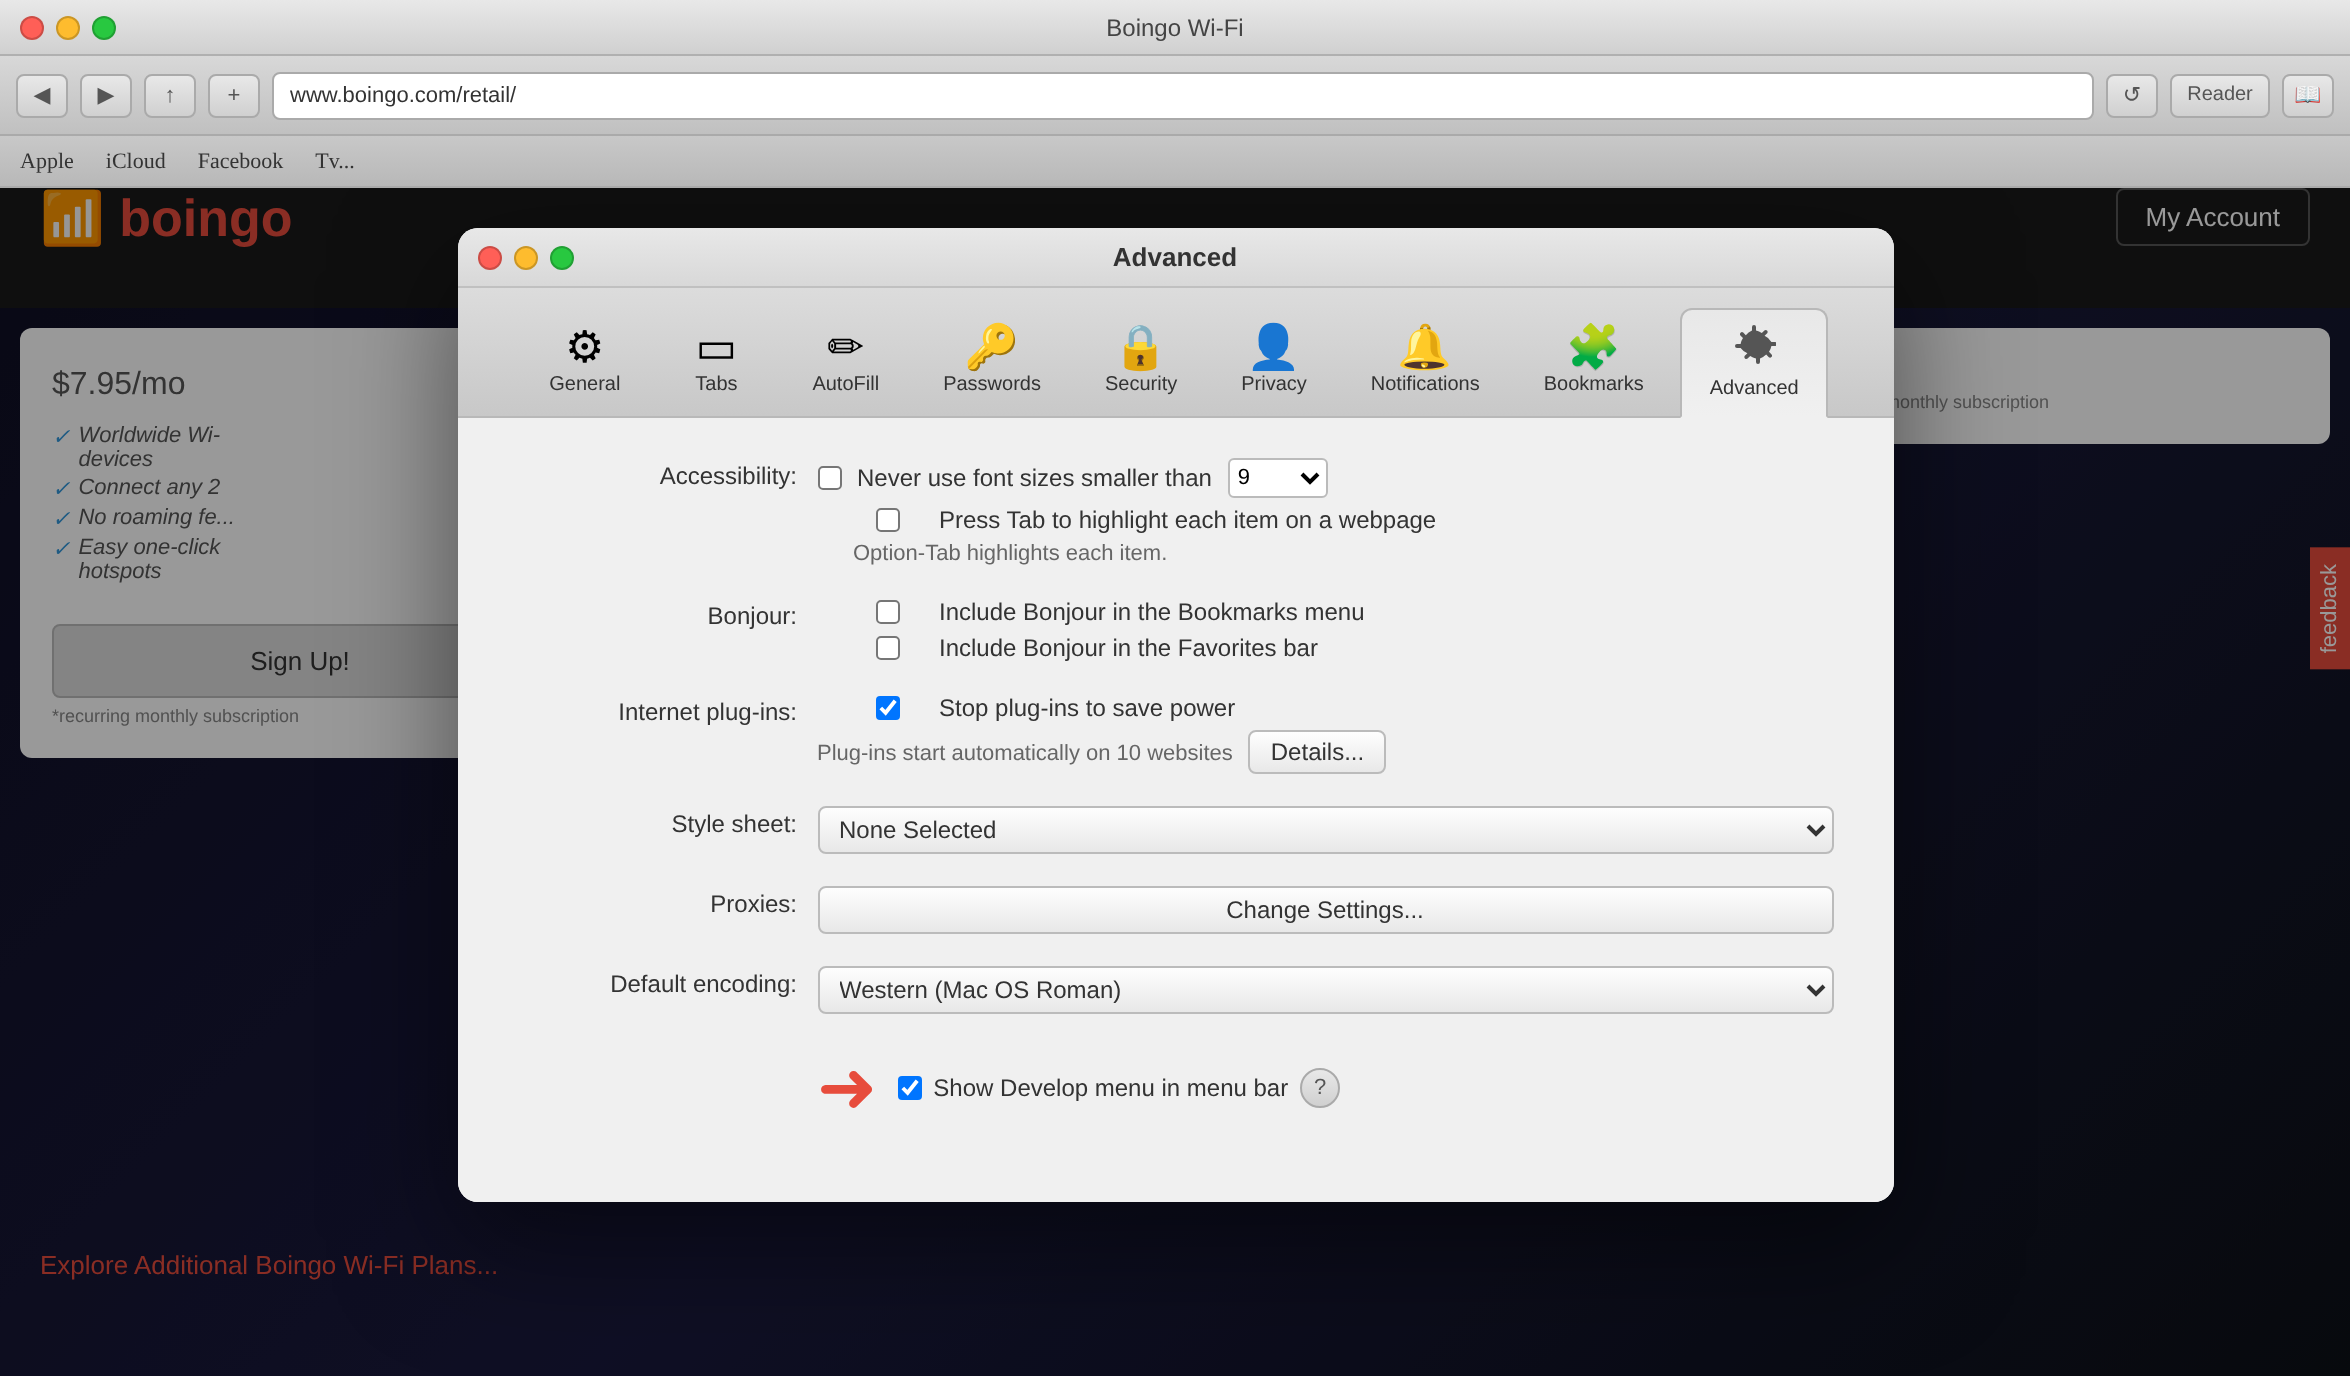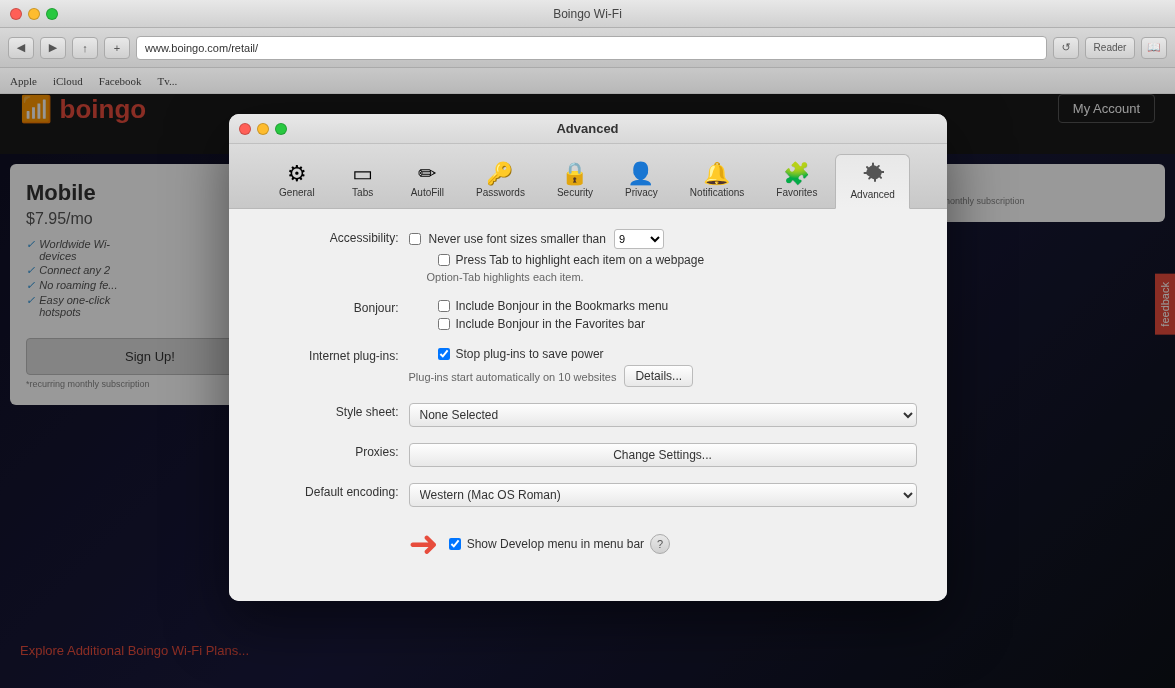--- a/index.html
+++ b/index.html
@@ -261,21 +261,21 @@
       right: 10px;
       width: 280px;
       background: white;
       border-radius: 6px;
       padding: 16px;
     }
 
     
     .explore-link {
       position: absolute;
-      bottom: 30px;
+      bottom: 48px;
       left: 20px;
       color: #e74c3c;
       font-size: 13px;
       cursor: pointer;
       text-decoration: none;
     }
 
     
     .feedback-tab {
       position: absolute;
@@ -399,21 +399,21 @@
     .setting-controls {
       flex: 1;
       display: flex;
       flex-direction: column;
       gap: 4px;
     }
 
     .checkbox-row {
       display: flex;
       align-items: center;
-      gap: 6px;
+      gap: 20px;
       font-size: 12px;
       color: #333;
       padding-left: 29px;
     }
 
     .checkbox-note {
       font-size: 11px;
       color: #666;
       margin-left: 18px;
     }
@@ -574,21 +574,20 @@
     <div class="boingo-bg"></div>
 
     <div class="boingo-header">
       <div class="boingo-logo">
         <span style="color:#e74c3c;">📶</span> <span>boingo</span>
       </div>
       <div class="my-account-btn">My Account</div>
     </div>
 
     <div class="mobile-card">
-      <div class="mobile-title">Mobile</div>
       <div class="mobile-price">
         <span>$7.95</span><span>/mo</span>
       </div>
       <div class="mobile-feature">
         <span class="check-mark">✓</span> 
           <em>Worldwide Wi-<br>devices</em>
       </div>
       <div class="mobile-feature">
         <span class="check-mark">✓</span> 
           <em>Connect any 2</em>
@@ -657,21 +656,21 @@
           <div class="pref-tab">
             <span class="pref-tab-icon">👤</span>
             <span class="pref-tab-label">Privacy</span>
           </div>
           <div class="pref-tab">
             <span class="pref-tab-icon">🔔</span>
             <span class="pref-tab-label">Notifications</span>
           </div>
           <div class="pref-tab">
             <span class="pref-tab-icon">🧩</span>
-            <span class="pref-tab-label">Favorites</span>
+            <span class="pref-tab-label">Bookmarks</span>
           </div>
           <div class="pref-tab active">
             <span class="pref-tab-icon">
               
               <svg width="22" height="22" viewBox="0 0 22 22">
                 <circle cx="11" cy="11" r="3.5" fill="#555"></circle>
                 <path d="M11 1.5a1 1 0 011 1v1.8a7.5 7.5 0 012.9 1.2l1.3-1.3a1 1 0 011.4 1.4l-1.3 1.3A7.5 7.5 0 0119.7 10h1.8a1 1 0 010 2h-1.8a7.5 7.5 0 01-1.2 2.9l1.3 1.3a1 1 0 01-1.4 1.4l-1.3-1.3A7.5 7.5 0 0114 18.2v1.8a1 1 0 01-2 0v-1.8A7.5 7.5 0 019.1 17l-1.3 1.3a1 1 0 01-1.4-1.4l1.3-1.3A7.5 7.5 0 014.3 13H2.5a1 1 0 010-2h1.8A7.5 7.5 0 015.5 8L4.2 6.7a1 1 0 011.4-1.4L6.9 6.6A7.5 7.5 0 0110 4.3V2.5a1 1 0 011-1z" fill="#555"></path>
               </svg>
             </span>
             <span class="pref-tab-label">Advanced</span>

